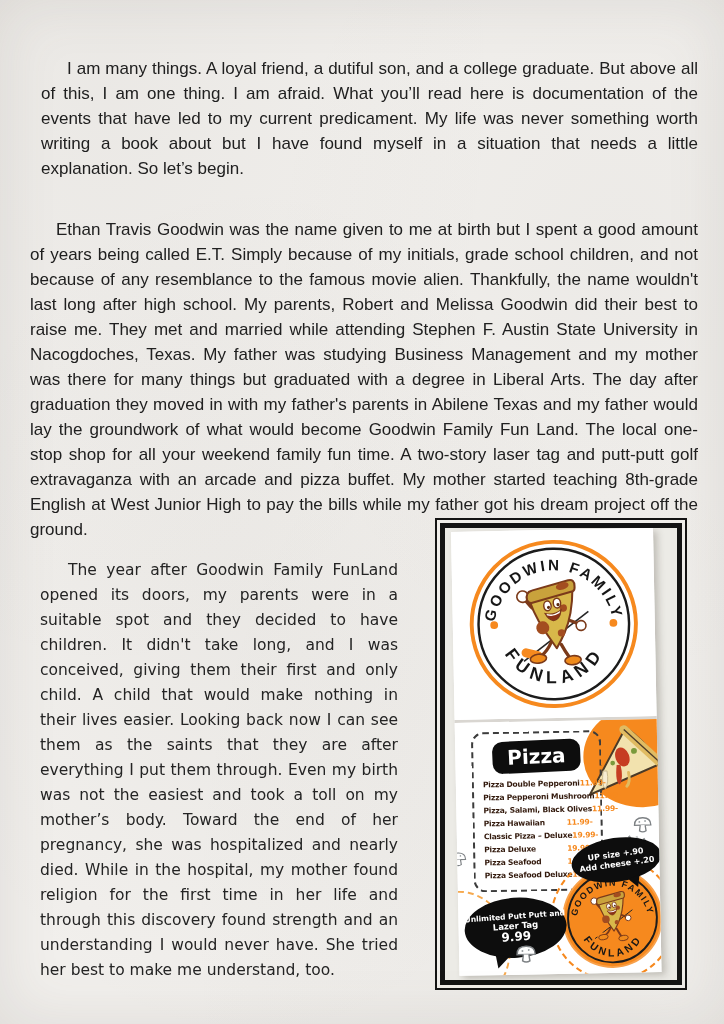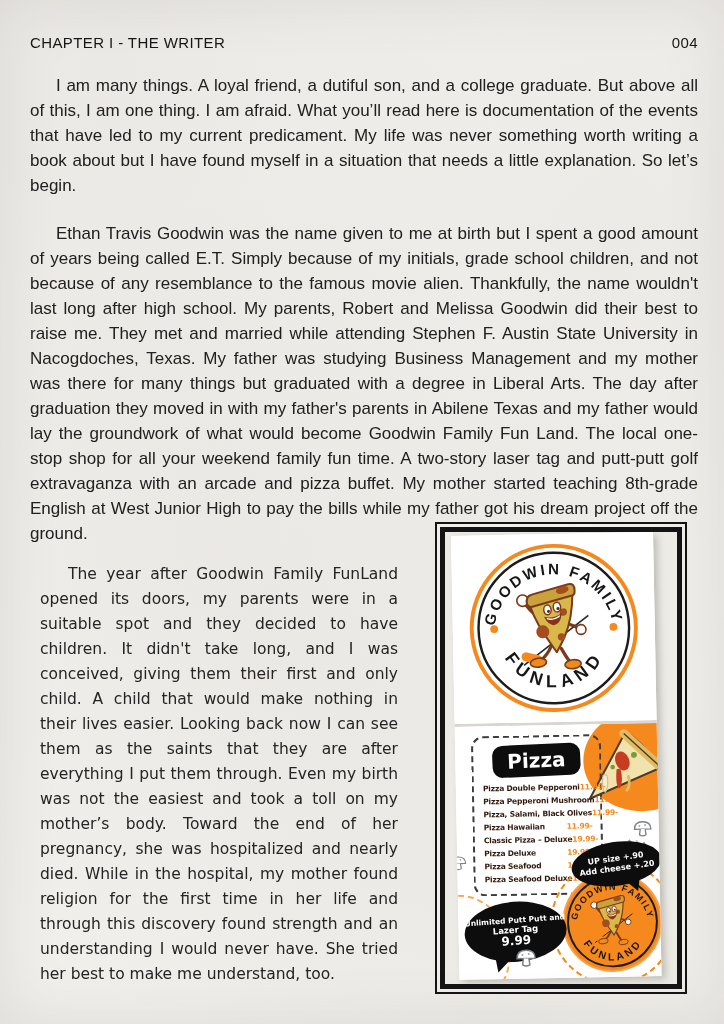--- a/index.html
+++ b/index.html
@@ -22,22 +22,22 @@
   }
   .page { padding:34px 26px 0 30px; }
 
   
   .page-header { display:flex; justify-content:space-between; align-items:baseline;
     font-size:15px; font-weight:500; letter-spacing:0.4px; color:#171717; }
 
   
   .para { text-align:justify; color:#202020; }
   .p12 { font-size:17px; line-height:25px; text-indent:26px; }
-  .p1 { margin-top:22px; }
-  .p2 { margin-top:23px; }
+  .p1 { margin-top:22px;margin-left:11px; }
+  .p2 { margin-top:36px; }
   .content-row { display:flex; align-items:center; margin-top:8px; padding-left:10px; }
   .p3 { width:358px; font-family:"DejaVu Sans", sans-serif;
         font-size:15.5px; line-height:25px; text-indent:28px; color:#242424; }
 
   
   .photo-frame { margin:-32px 11px 0 auto; width:252px; height:472px;
     border:2px solid #141414; padding:3px; background:#f0eeea; flex:none; }
   .photo-inner { width:100%; height:100%; border:5px solid #141414;
     background:#ecebe6; position:relative; overflow:hidden; }
   .flyer { position:absolute; left:6px; top:2px; width:202px; height:444px;
@@ -133,24 +133,20 @@
       <path d="M2 12 Q2 3 12 3 Q22 3 22 12 Z" fill="#fff" stroke="#7d8184" stroke-width="1.6"></path>
       <path d="M9 12 L8 19 Q12 21.5 16 19 L15 12" fill="#fff" stroke="#7d8184" stroke-width="1.6"></path>
       <circle cx="8" cy="8" r="1.1" fill="#9aa0a3"></circle>
       <circle cx="15" cy="7" r="1.1" fill="#9aa0a3"></circle>
     </symbol>
   </defs>
 </svg>
 
 <div class="page">
 
-  <div class="page-header">
-    <span>CHAPTER I - THE WRITER</span>
-    <span>004</span>
-  </div>
 
   <p class="para p12 p1">I am many things. A loyal friend, a dutiful son, and a college graduate. But above all of this, I am one thing. I am afraid. What you’ll read here is documentation of the events that have led to my current predicament. My life was never something worth writing a book about but I have found myself in a situation that needs a little explanation. So let’s begin.</p>
   <p class="para p12 p2">Ethan Travis Goodwin was the name given to me at birth but I spent a good amount of years being called E.T. Simply because of my initials, grade school children, and not because of any resemblance to the famous movie alien. Thankfully, the name wouldn't last long after high school. My parents, Robert and Melissa Goodwin did their best to raise me. They met and married while attending Stephen F. Austin State University in Nacogdoches, Texas. My father was studying Business Management and my mother was there for many things but graduated with a degree in Liberal Arts. The day after graduation they moved in with my father's parents in Abilene Texas and my father would lay the groundwork of what would become Goodwin Family Fun Land. The local one-stop shop for all your weekend family fun time. A two-story laser tag and putt-putt golf extravaganza with an arcade and pizza buffet. My mother started teaching 8th-grade English at West Junior High to pay the bills while my father got his dream project off the ground.</p>
 
   <div class="content-row">
     <p class="para p3">The year after Goodwin Family FunLand opened its doors, my parents were in a suitable spot and they decided to have children. It didn't take long, and I was conceived, giving them their first and only child. A child that would make nothing in their lives easier. Looking back now I can see them as the saints that they are after everything I put them through. Even my birth was not the easiest and took a toll on my mother’s body. Toward the end of her pregnancy, she was hospitalized and nearly died. While in the hospital, my mother found religion for the first time in her life and through this discovery found strength and an understanding I would never have. She tried her best to make me understand, too.</p>
 
     <div class="photo-frame">
       <div class="photo-inner">
         <div class="flyer">

